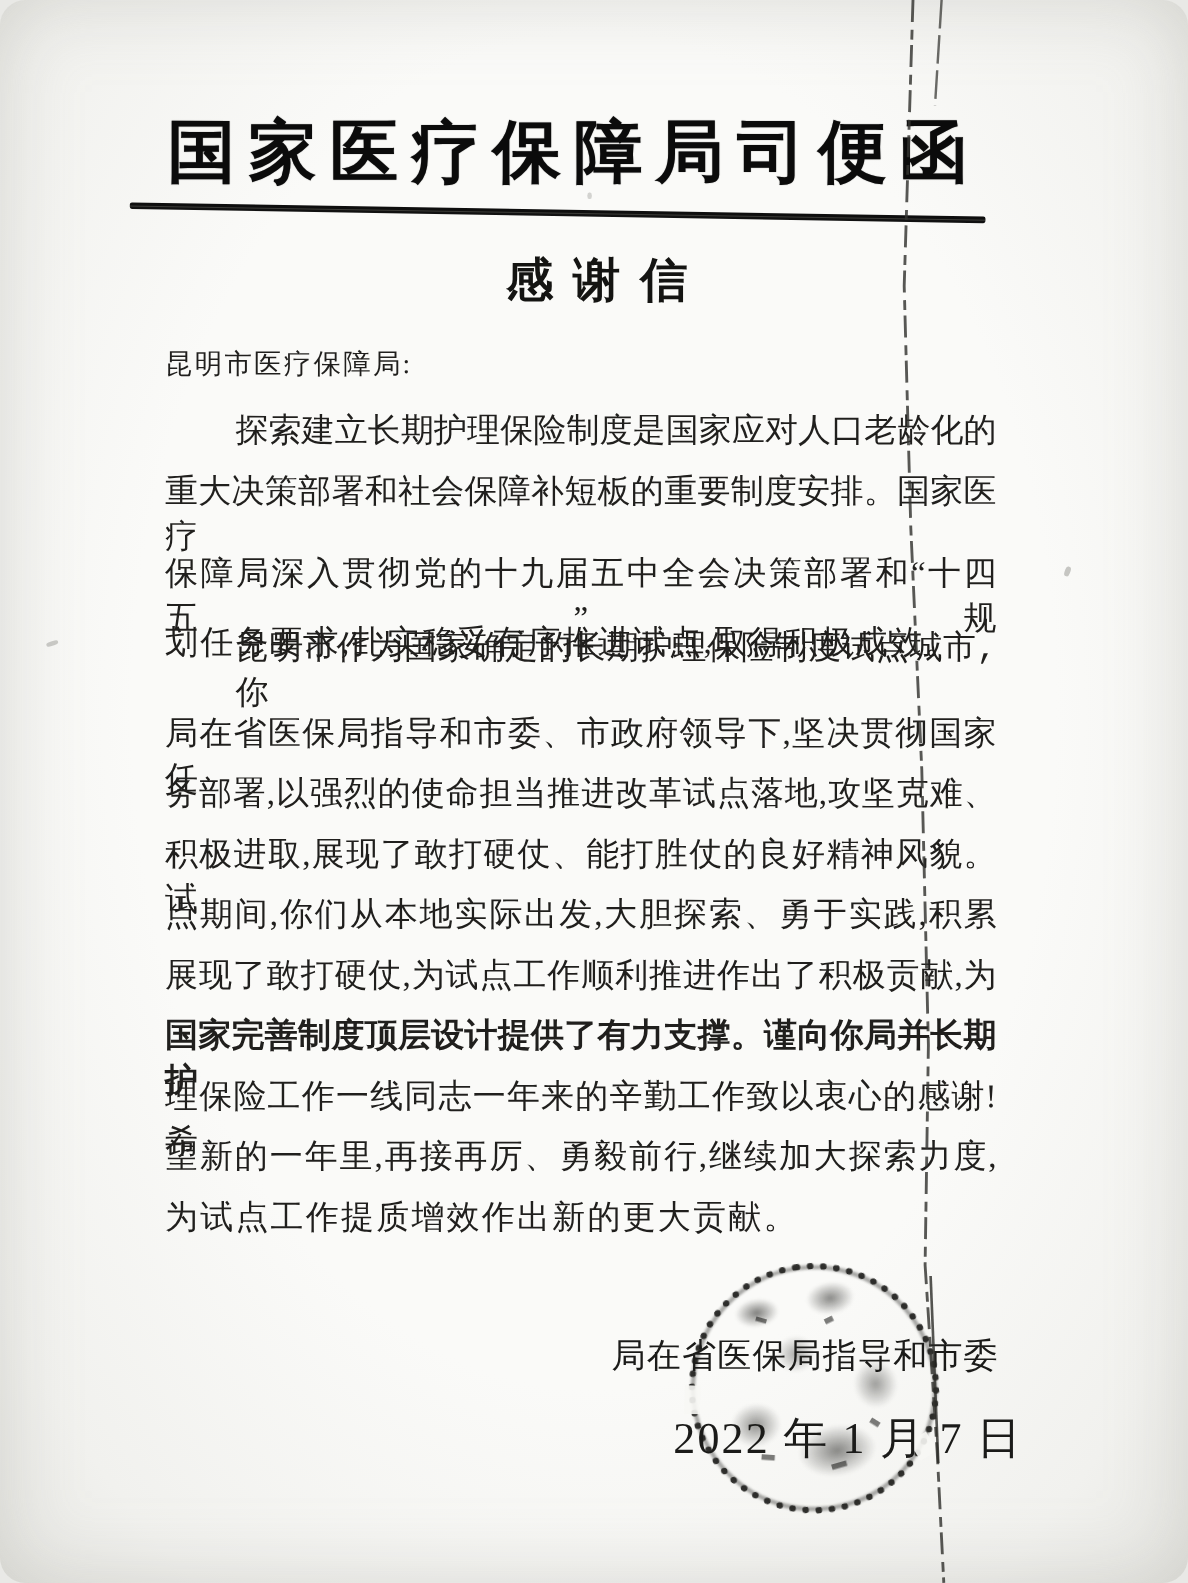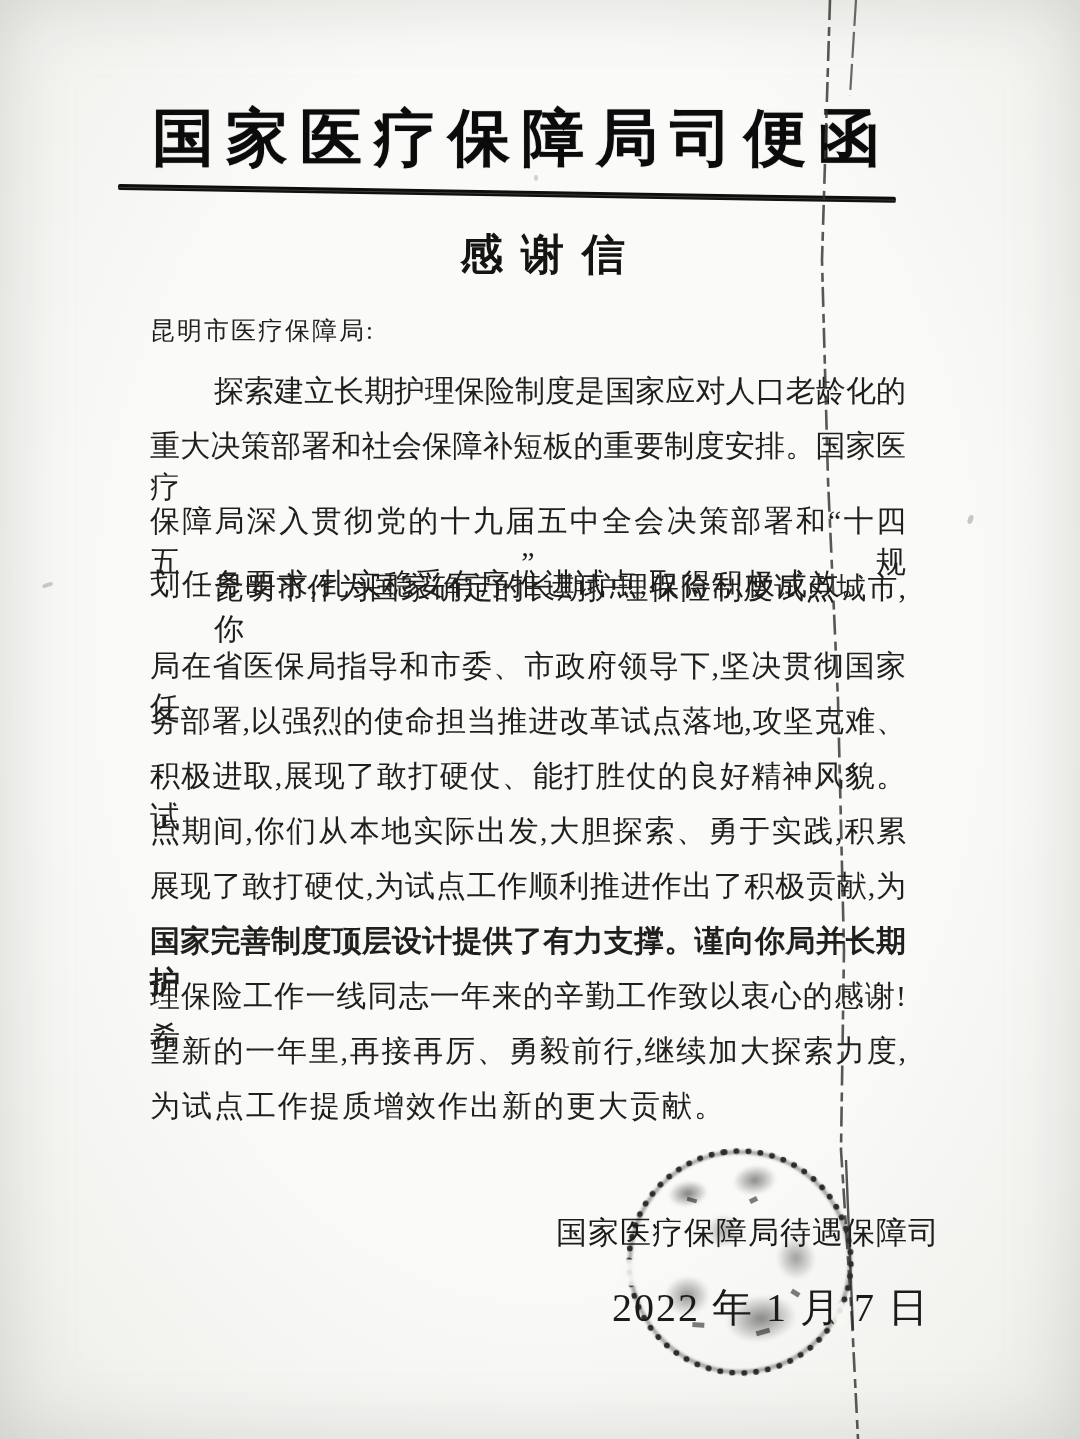--- a/index.html
+++ b/index.html
@@ -8,20 +8,21 @@
     font-family:"Liberation Serif","DejaVu Serif",serif;
     background:#e9e9e6;
     overflow:hidden;
   }
   .page{
     position:relative;
     width:1080px;height:1439px;
     background:radial-gradient(ellipse at 50% 45%, #fafaf8 55%, #f1f1ee 85%, #e7e7e3 100%);
     box-shadow:inset 0 0 70px rgba(170,170,162,.38);
     color:#1c1c1a;
+    border-radius:23px;
   }
   .letterhead{
     position:absolute;left:152px;top:96px;width:780px;
     font-size:62px;font-weight:700;letter-spacing:12px;
     color:#0b0b0b;white-space:nowrap;
     text-shadow:0 0 1px rgba(0,0,0,.55);
   }
   .rule{
     position:absolute;left:118px;top:184px;width:778px;height:6px;
     background:linear-gradient(#0e0e0e 0 40%, #3c3c38 55%, #111 70%);
@@ -36,21 +37,21 @@
   .salutation{
     position:absolute;left:150px;top:314px;
     font-size:25px;letter-spacing:2px;color:#201f1d;
   }
   .line{
     position:absolute;left:150px;width:756px;height:44px;
     font-size:30px;color:#201f1d;
     text-align:justify;text-align-last:justify;text-justify:inter-character;
     white-space:normal;
   }
-  .line.indent{padding-left:64px;width:692px;}
+  .line.indent{padding-left:64px;width:692px;font-family:Liberation Mono, monospace;}
   .line.nojust{text-align-last:left;letter-spacing:2px;}
   .signature{
     position:absolute;left:556px;top:1212px;z-index:3;
     font-size:31px;letter-spacing:1px;color:#1b1b19;white-space:nowrap;
   }
   .date{
     position:absolute;left:612px;top:1280px;z-index:3;
     font-size:40px;letter-spacing:2px;color:#1b1b19;white-space:nowrap;
   }
   
@@ -114,21 +115,21 @@
       <div class="line" style="top: 701px;">务部署,以强烈的使命担当推进改革试点落地,攻坚克难、</div>
       <div class="line" style="top: 756px;">积极进取,展现了敢打硬仗、能打胜仗的良好精神风貌。试</div>
       <div class="line" style="top: 811px;">点期间,你们从本地实际出发,大胆探索、勇于实践,积累</div>
       <div class="line" style="top: 866px;">展现了敢打硬仗,为试点工作顺利推进作出了积极贡献,为</div>
       <div class="line" style="top: 921px; font-weight: bold;">国家完善制度顶层设计提供了有力支撑。谨向你局并长期护</div>
       <div class="line" style="top: 976px;">理保险工作一线同志一年来的辛勤工作致以衷心的感谢!希</div>
       <div class="line" style="top: 1031px;">望新的一年里,再接再厉、勇毅前行,继续加大探索力度,</div>
       <div class="line nojust" style="top: 1086px;">为试点工作提质增效作出新的更大贡献。</div>
     </div>
 
-  <div class="signature">国家医疗保障局待遇保障司</div>
+  <div class="signature">局在省医保局指导和市委</div>
 
   <div class="date">2022 年 1 月 7 日</div>
 
   <div class="seal">
     <div class="ring-dot"></div>
     <div class="ring-solid"></div>
     <div class="blob b1"></div>
     <div class="blob b2"></div>
     <div class="blob b3"></div>
     <div class="blob b4"></div>

